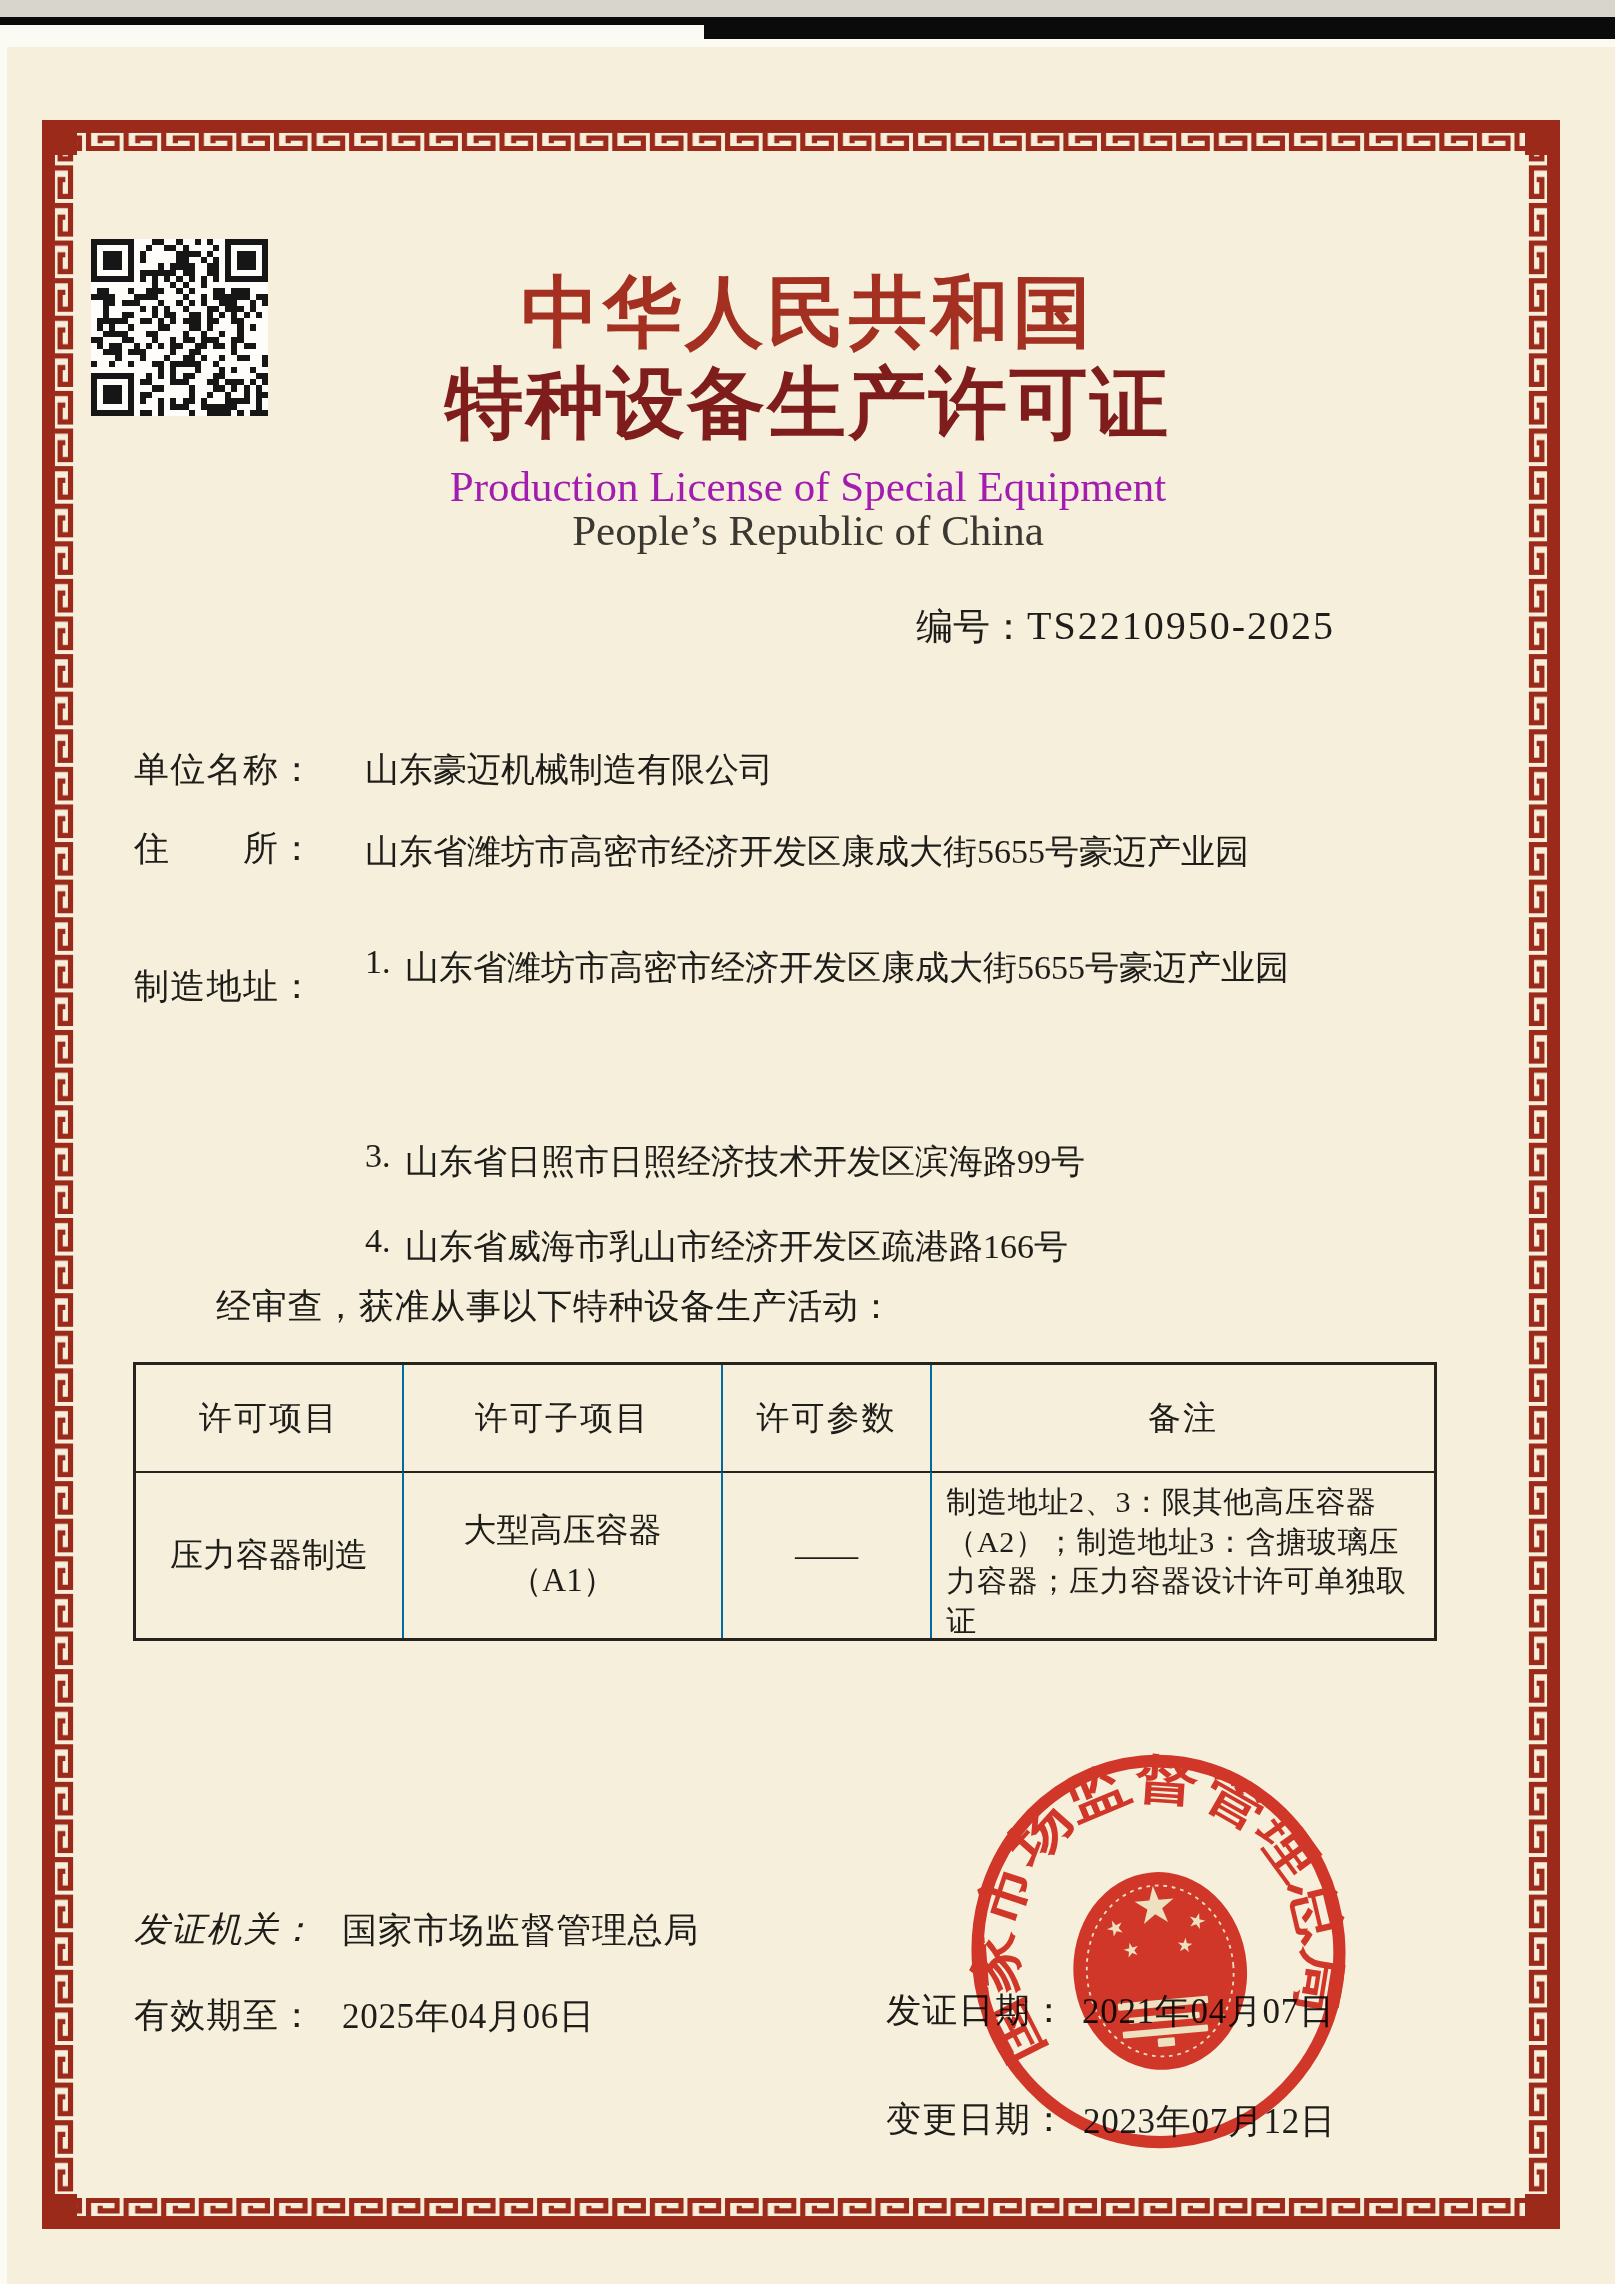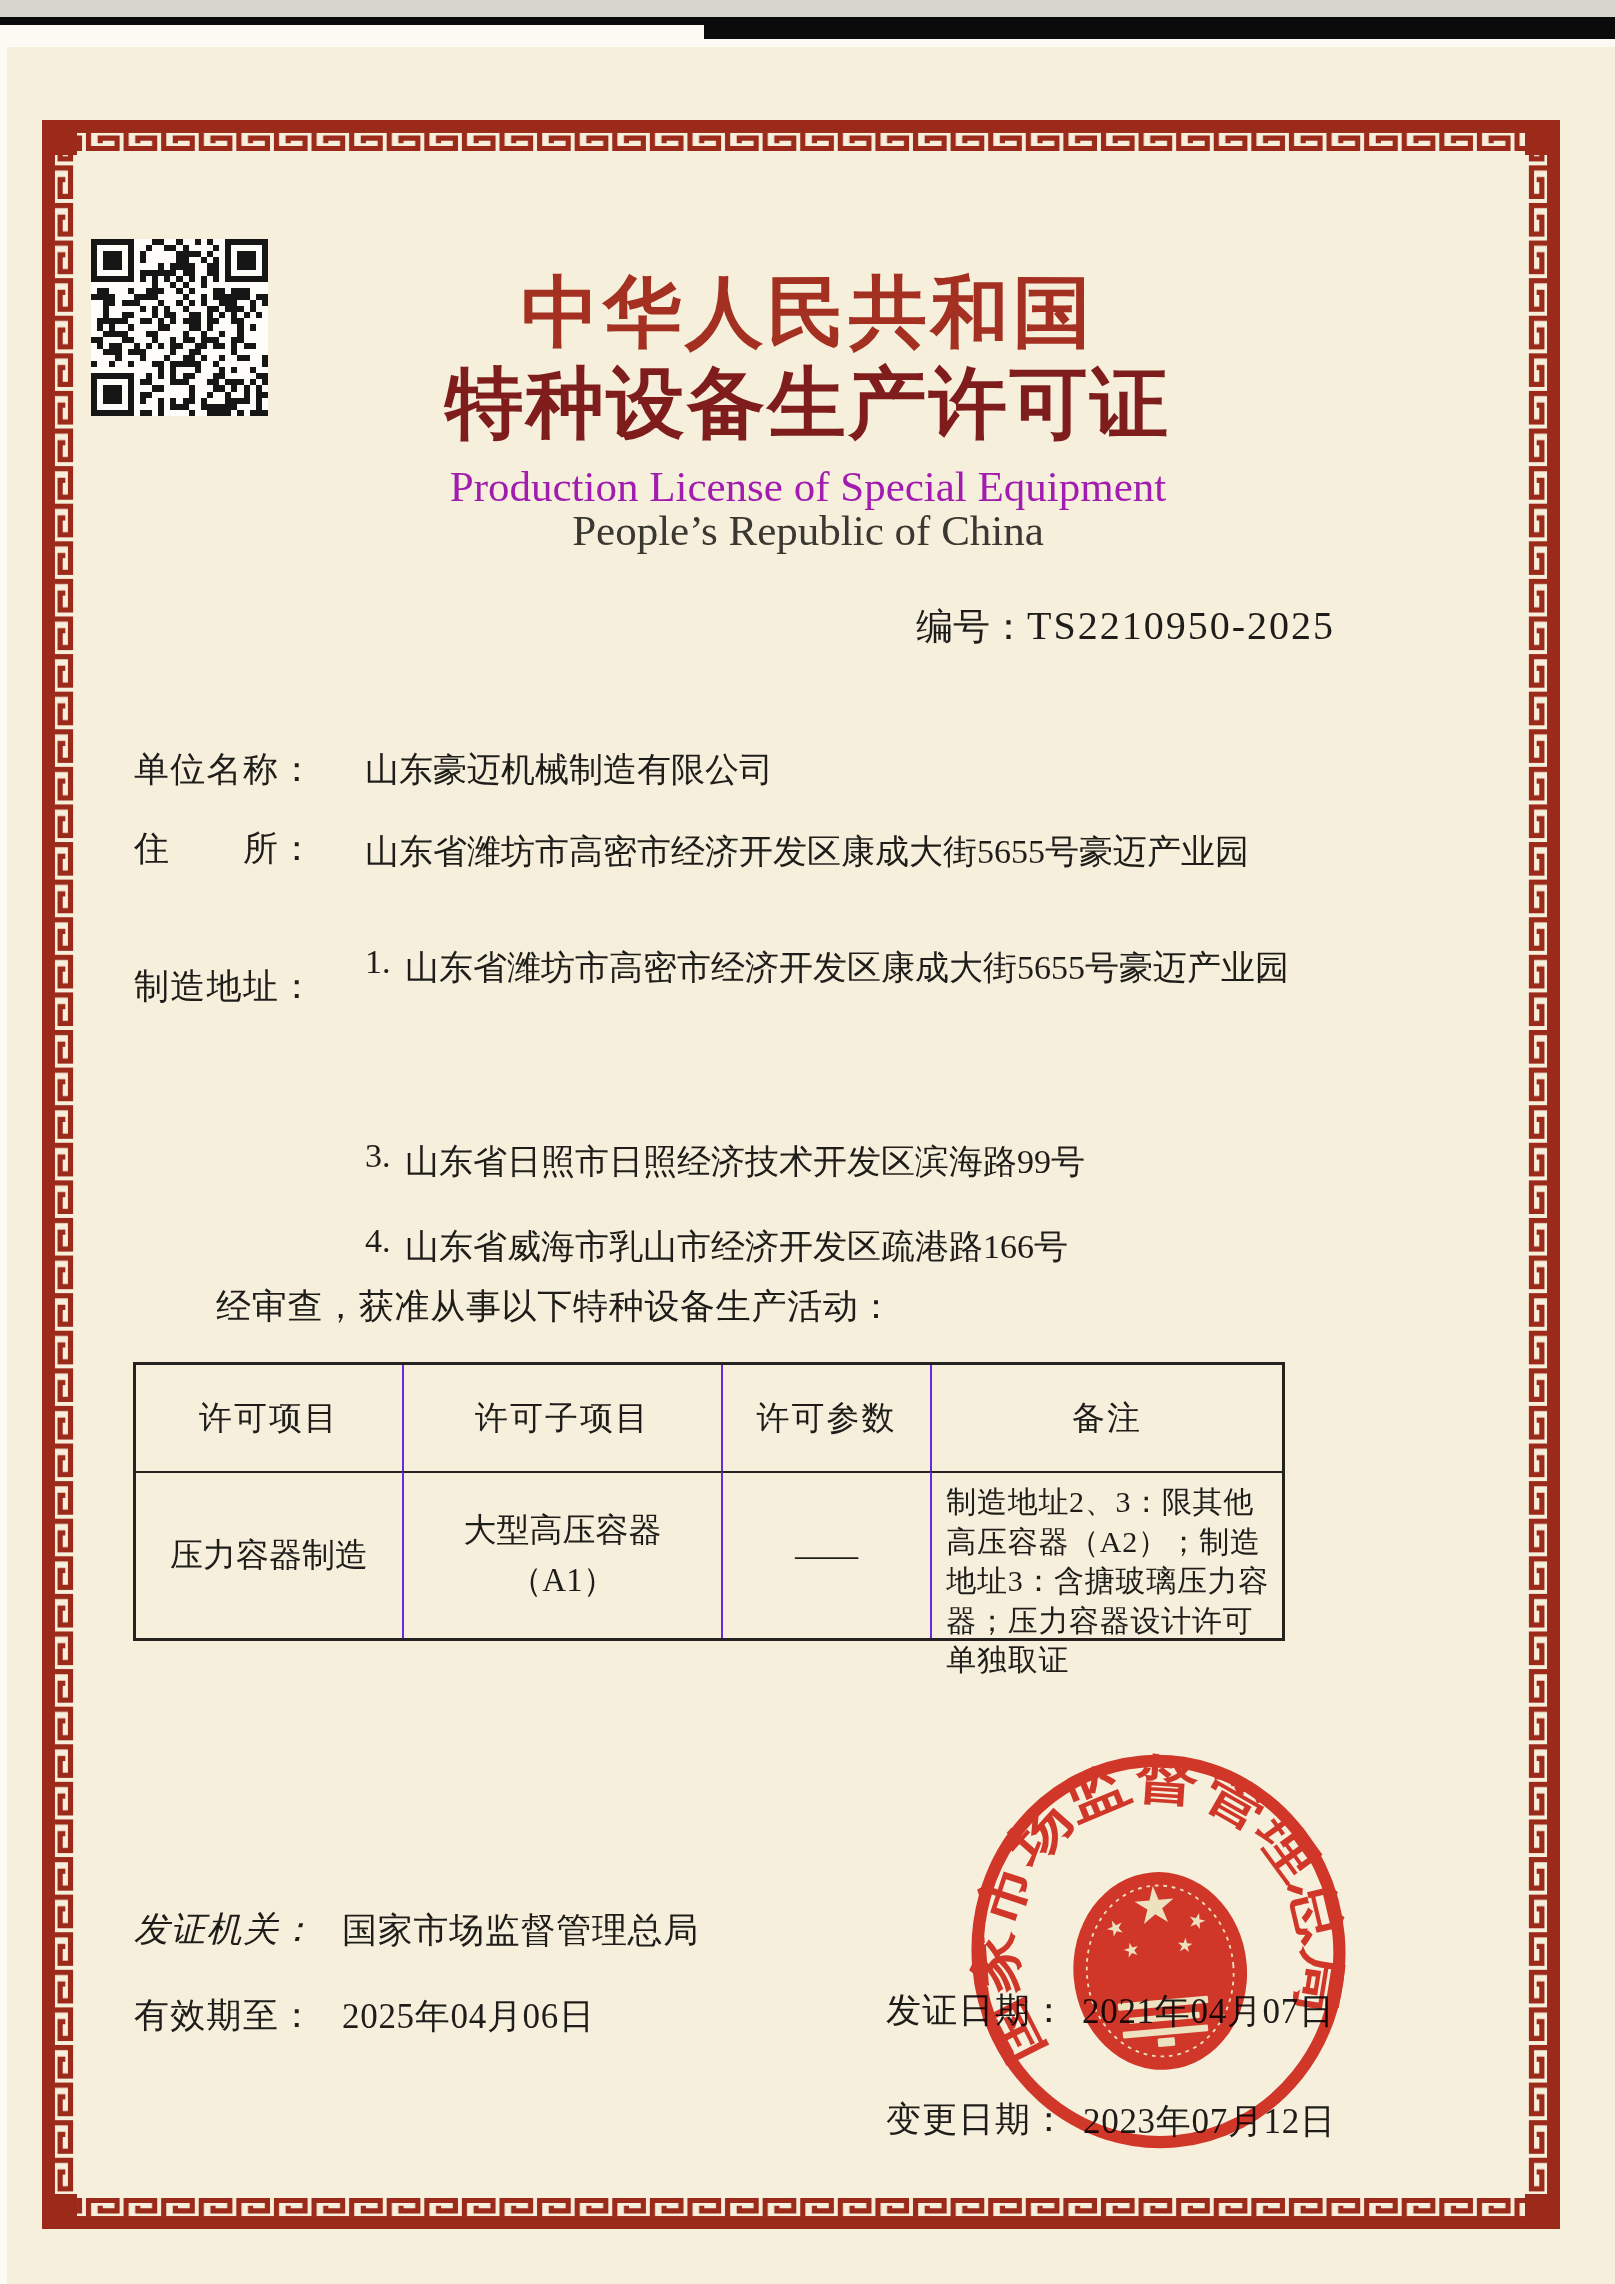--- a/index.html
+++ b/index.html
@@ -41,26 +41,26 @@
   .mfg-item{left:365px;width:1108px;}
   .mfg-item .num{display:inline-block;width:40px;vertical-align:top;font-size:34px;}
   .mfg-item .txt{display:inline-block;width:1056px;font-size:34px;line-height:1.48;}
   #mfg-item-1{top:926px;}
   #mfg-item-2{top:1035px;}
   #mfg-item-3{top:1120px;}
   #mfg-item-4{top:1205px;}
   #statement{left:216px;top:1266px;font-size:35px;letter-spacing:0.7px;}
   
   #license-table{
-    left:133px;top:1345px;width:1152px;
+    left:133px;top:1345px;width:1304px;
     display:grid;grid-template-columns:266px 319px 209px 1fr;grid-template-rows:106px 167px;
     border:3.3px solid #262220;box-sizing:border-box;
   }
   #license-table .cell{
-    border-left:2px solid #6d28d9;border-top:2px solid #262220;
+    border-left:2px solid #0369a1;border-top:2px solid #262220;
     display:flex;align-items:center;justify-content:center;
     font-size:33px;text-align:center;box-sizing:border-box;
   }
   #license-table .cell.first-col{border-left:none;}
   #license-table .cell.head{border-top:none;letter-spacing:2px;}
   #license-table .cell.sub{white-space:pre-line;line-height:1.5;}
   #license-table .cell.param-val span{display:inline-block;transform:scaleX(1.9);}
   #license-table .cell.remark{
     justify-content:flex-start;align-items:flex-start;text-align:left;
     font-size:30px;line-height:1.32;padding:9px 7.8px 6.5px 14.3px;letter-spacing:0.7px;

